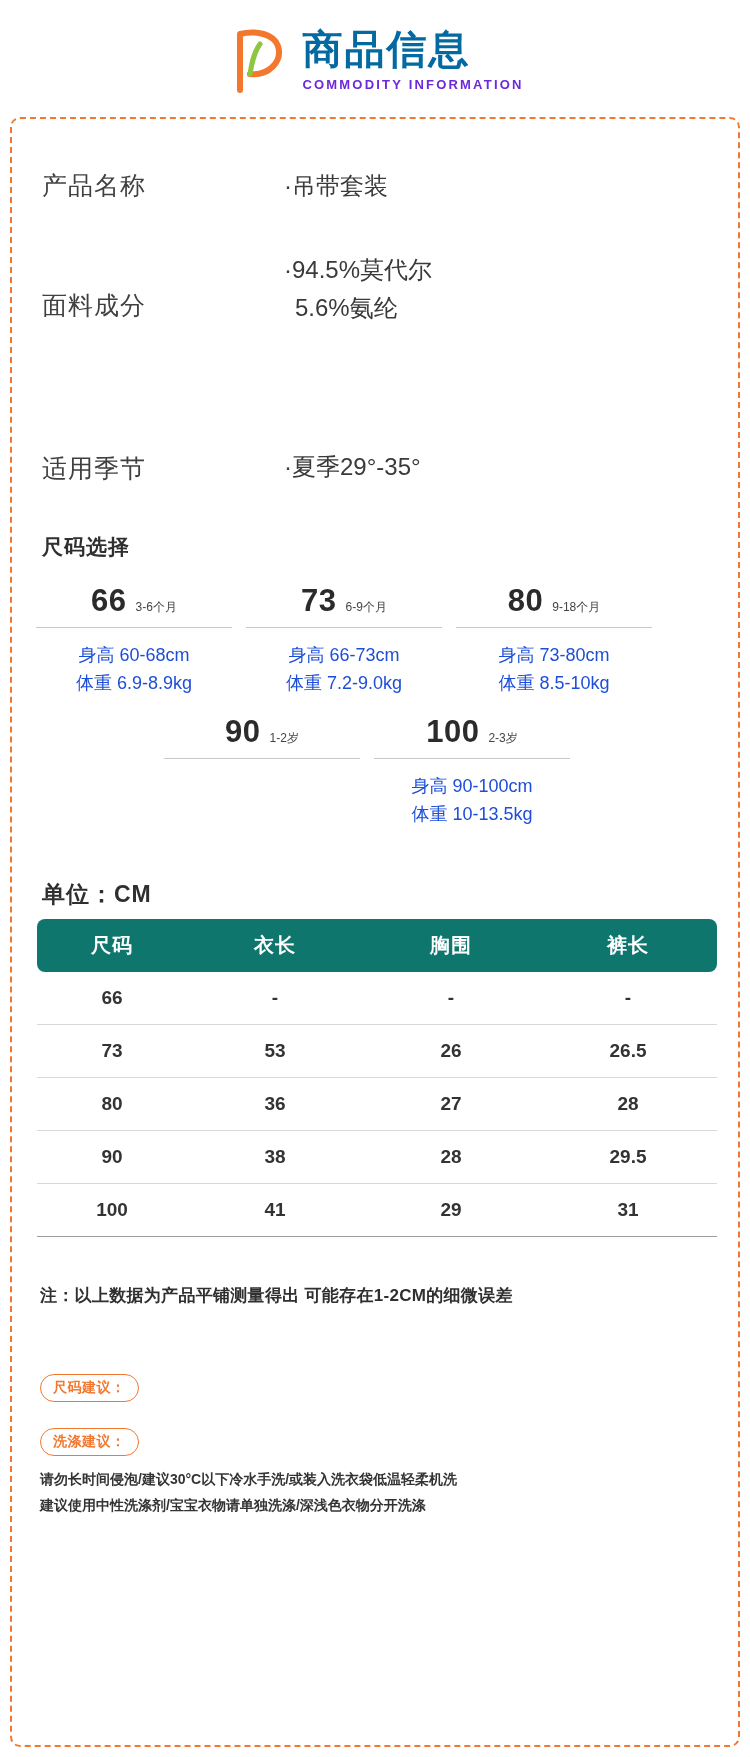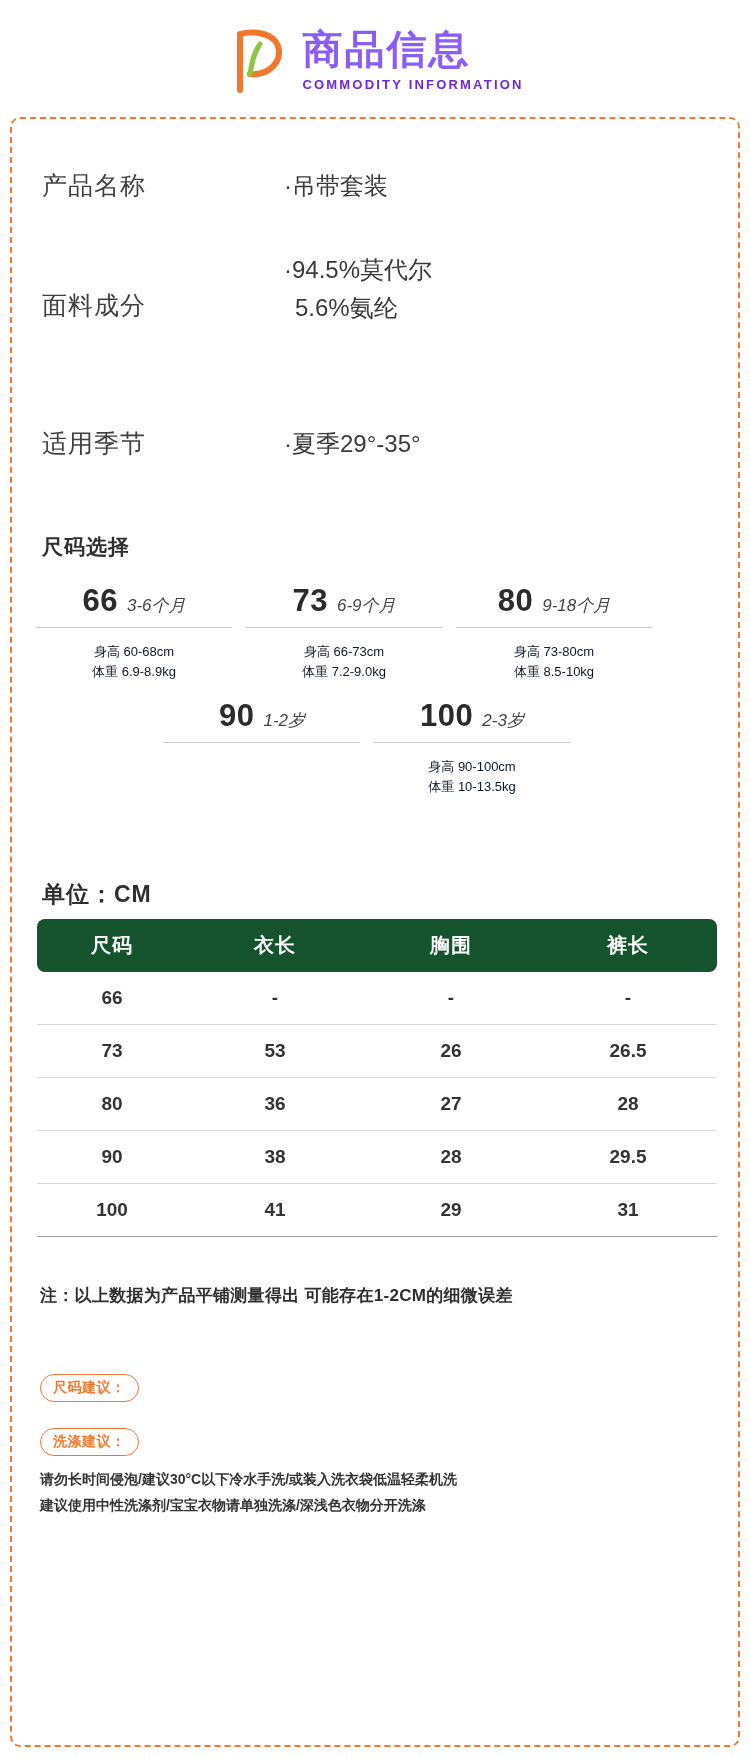--- a/index.html
+++ b/index.html
@@ -34,21 +34,21 @@
     display: block;
   }
   .header-text {
     display: flex;
     flex-direction: column;
     justify-content: center;
   }
   .header-title {
     font-size: 40px;
     font-weight: bold;
-    color: #8b5cf6;
+    color: #0369a1;
     letter-spacing: 2px;
     line-height: 1.1;
   }
   .header-sub {
     font-size: 13px;
     color: #6d28d9;
     letter-spacing: 2.2px;
     margin-top: 6px;
     font-weight: bold;
   }
@@ -89,21 +89,21 @@
     font-size: 24px;
     color: #3a3a3a;
     line-height: 1.6;
     padding-left: 10px;
   }
   .info-row-1 .info-label { padding-top: 30px; }
   .info-row-1 .info-value { padding-top: 28px; }
   .info-row-2 { min-height: 150px; }
   .info-row-2 .info-label { padding-top: 60px; }
   .info-row-2 .info-value { padding-top: 22px; }
-  .info-row-3 { min-height: 130px; }
+  .info-row-3 { min-height: 130px; align-items: center; }
   .info-row-3 .info-label { padding-top: 48px; }
   .info-row-3 .info-value { padding-top: 46px; }
   .dot-line { white-space: nowrap; }
 
   
   .size-section {
     position: absolute;
     left: 12px;
     top: 370px;
     width: 706px;
@@ -137,29 +137,28 @@
     border-bottom: 1px solid #c8c8c8;
     padding-bottom: 8px;
   }
   .size-num {
     font-size: 31px;
     font-weight: bold;
     color: #2b2b2b;
     letter-spacing: 0.5px;
   }
   .size-age {
-    font-size: 17px;
+    font-size: 12px;
     color: #444;
-    font-style: italic;
   }
   .size-detail {
     margin-top: 14px;
     text-align: center;
-    font-size: 13px;
-    color: #0f172a;
+    font-size: 18px;
+    color: #1d4ed8;
     line-height: 1.55;
   }
   .size-detail span { display: block; }
 
   
   .unit-label {
     position: absolute;
     left: 30px;
     top: 760px;
     font-size: 23px;
@@ -171,21 +170,21 @@
   
   .size-table {
     position: absolute;
     left: 25px;
     top: 800px;
     width: 680px;
     border-collapse: collapse;
     font-size: 19px;
   }
   .size-table thead th {
-    background: #14532d;
+    background: #0f766e;
     color: #ffffff;
     font-weight: bold;
     font-size: 20px;
     padding: 13px 0;
     letter-spacing: 1px;
   }
   .size-table thead th:first-child { border-top-left-radius: 8px; border-bottom-left-radius: 8px;}
   .size-table thead th:last-child { border-top-right-radius: 8px; border-bottom-right-radius: 8px;}
   .size-table tbody td {
     text-align: center;

